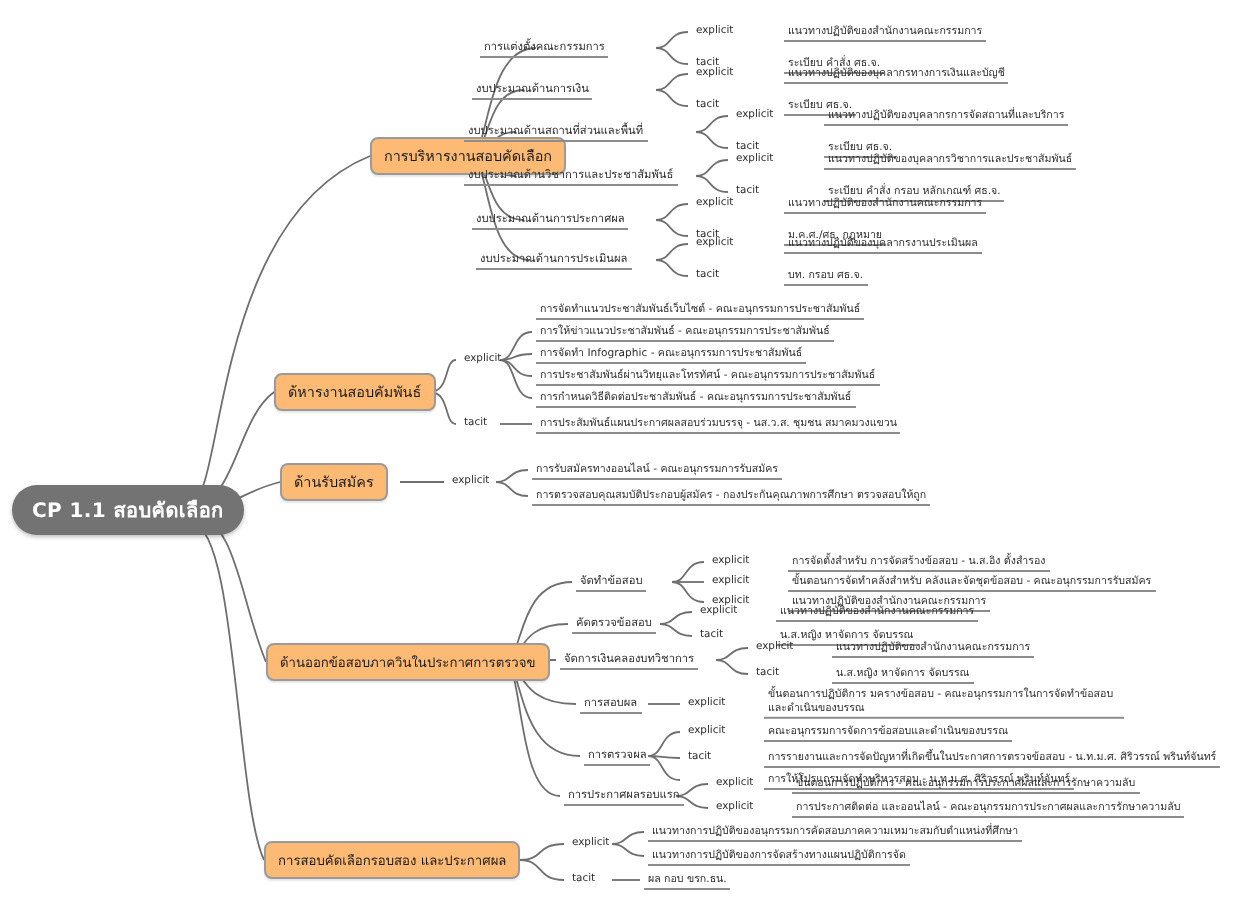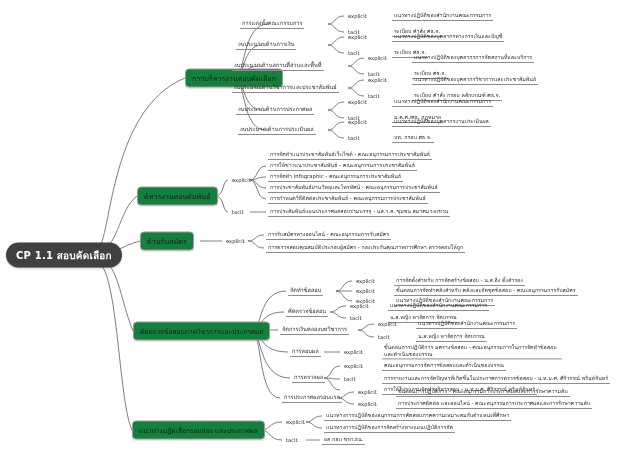--- a/index.html
+++ b/index.html
@@ -22,34 +22,34 @@
     width: 625px; height: 455px;
     pointer-events: none;
   }
   .node {
     position: absolute;
     white-space: nowrap;
   }
 
   
   .root {
-    background: #404040;
+    background: #737373;
     color: #ffffff;
     border-radius: 16px;
     padding: 5px 10px;
     font-size: 10px;
     font-weight: bold;
     letter-spacing: 0.2px;
     box-shadow: 0 1px 2px rgba(0,0,0,0.25);
     transform: translateY(-50%);
   }
 
   
   .l1 {
-    background: #15803d;
+    background: #fdba74;
     border: 1px solid #9a9a9a;
     border-radius: 4px;
     color: #1a1a1a;
     font-size: 7.2px;
     padding: 3px 6px;
     transform: translateY(-50%);
     box-shadow: 0 1px 1px rgba(0,0,0,0.10);
   }
   .l1.small { font-size: 6.6px; }
 
@@ -217,21 +217,21 @@
   <div class="node leaf" style="left:268px; top:188px;">การประชาสัมพันธ์ผ่านวิทยุและโทรทัศน์ - คณะอนุกรรมการประชาสัมพันธ์</div>
   <div class="node leaf" style="left:268px; top:199px;">การกำหนดวิธีติดต่อประชาสัมพันธ์ - คณะอนุกรรมการประชาสัมพันธ์</div>
   <div class="node tag" style="left:230px; top:212px;">tacit</div>
   <div class="node leaf" style="left:268px; top:212px;">การประสัมพันธ์แผนประกาศผลสอบร่วมบรรจุ - นส.ว.ส. ชุมชน สมาคมวงแขวน</div>
 
   <div class="node l1" style="left:140px; top:241px;">ด้านรับสมัคร</div>
   <div class="node tag" style="left:224px; top:241px;">explicit</div>
   <div class="node leaf" style="left:266px; top:235px;">การรับสมัครทางออนไลน์ - คณะอนุกรรมการรับสมัคร</div>
   <div class="node leaf" style="left:266px; top:248px;">การตรวจสอบคุณสมบัติประกอบผู้สมัคร - กองประกันคุณภาพการศึกษา ตรวจสอบให้ถูก</div>
 
-  <div class="node l1 small" style="left:133px; top:331px;">ด้ดตรวจข้อสอบภาควิชาการและประกาศผล</div>
+  <div class="node l1 small" style="left:133px; top:331px;">ด้านออกข้อสอบภาควินในประกาศการตรวจข</div>
 
   <div class="node l2" style="left:288px; top:291px;">จัดทำข้อสอบ</div>
   <div class="node tag" style="left:354px; top:281px;">explicit</div>
   <div class="node leaf" style="left:394px; top:281px;">การจัดตั้งสำหรับ การจัดสร้างข้อสอบ - น.ส.อิง ตั้งสำรอง</div>
   <div class="node tag" style="left:354px; top:291px;">explicit</div>
   <div class="node leaf" style="left:394px; top:291px;">ขั้นตอนการจัดทำคลังสำหรับ คลังและจัดชุดข้อสอบ - คณะอนุกรรมการรับสมัคร</div>
   <div class="node tag" style="left:354px; top:301px;">explicit</div>
   <div class="node leaf" style="left:394px; top:301px;">แนวทางปฏิบัติของสำนักงานคณะกรรมการ</div>
 
   <div class="node l2" style="left:286px; top:312px;">คัดตรวจข้อสอบ</div>
@@ -256,21 +256,21 @@
   <div class="node tag" style="left:342px; top:379px;">tacit</div>
   <div class="node leaf" style="left:382px; top:379px;">การรายงานและการจัดปัญหาที่เกิดขึ้นในประกาศการตรวจข้อสอบ - น.ท.ม.ศ. ศิริวรรณ์ พรินท์จันทร์</div>
   <div class="node leaf" style="left:382px; top:390px;">การให้โปรแกรมจัดทำบริหารสอบ - น.ท.ม.ศ. ศิริวรรณ์ พรินท์จันทร์</div>
 
   <div class="node l2" style="left:282px; top:398px;">การประกาศผลรอบแรก</div>
   <div class="node tag" style="left:356px; top:392px;">explicit</div>
   <div class="node leaf" style="left:396px; top:392px;">ขั้นตอนการปฏิบัติการ - คณะอนุกรรมการประกาศผลและการรักษาความลับ</div>
   <div class="node tag" style="left:356px; top:404px;">explicit</div>
   <div class="node leaf" style="left:396px; top:404px;">การประกาศติดต่อ และออนไลน์ - คณะอนุกรรมการประกาศผลและการรักษาความลับ</div>
 
-  <div class="node l1 small" style="left:132px; top:430px;">แนวทางปฏัดเลือกรอบสอง และประกาศผล</div>
+  <div class="node l1 small" style="left:132px; top:430px;">การสอบคัดเลือกรอบสอง และประกาศผล</div>
   <div class="node tag" style="left:284px; top:422px;">explicit</div>
   <div class="node leaf" style="left:324px; top:416px;">แนวทางการปฏิบัติของอนุกรรมการคัดสอบภาคความเหมาะสมกับตำแหน่งที่ศึกษา</div>
   <div class="node leaf" style="left:324px; top:428px;">แนวทางการปฏิบัติของการจัดสร้างทางแผนปฏิบัติการจัด</div>
   <div class="node tag" style="left:284px; top:440px;">tacit</div>
   <div class="node leaf" style="left:322px; top:440px;">ผล กอบ ขรก.ธน.</div>
 
   <div class="node leaf" style="left:268px; top:155px;">การจัดทำแนวประชาสัมพันธ์เว็บไซต์ - คณะอนุกรรมการประชาสัมพันธ์</div>
 
 </div>
 

